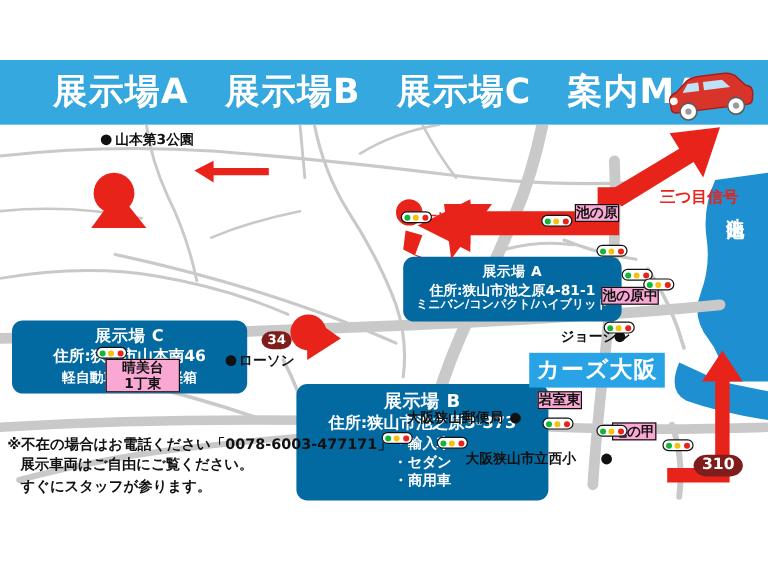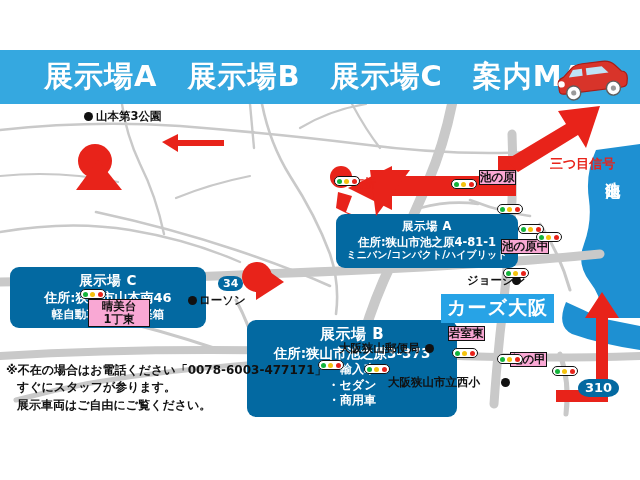--- a/index.html
+++ b/index.html
@@ -61,21 +61,21 @@
   }
 
   .lake-label{
     position:absolute;color:#fff;font-weight:bold;font-size:15px;
     writing-mode:vertical-rl;line-height:1.05;letter-spacing:1px;
   }
   .red-note{position:absolute;color:#e8231a;font-weight:bold;font-size:13px;white-space:nowrap;}
   .red-note.sm{font-size:12px;}
 
   .shield{
-    position:absolute;background:#0369a1;color:#fff;font-weight:bold;
+    position:absolute;background:#7f1d1d;color:#fff;font-weight:bold;
     border-radius:9px/7px;font-size:11px;padding:0 5px;line-height:15px;height:15px;
     text-align:center;
   }
   .shield.big{font-size:13px;line-height:18px;height:18px;border-radius:11px/9px;padding:0 7px;}
 
   
   .signal{
     position:absolute;width:26px;height:10px;border-radius:5px;background:#fff;
     border:1.5px solid #111;box-sizing:border-box;
     display:flex;align-items:center;justify-content:space-around;padding:0 1px;
@@ -323,17 +323,17 @@
       </div>
     <div class="signal" style="left:318px;top:256px;">
         <i class="g"></i>
         <i class="y"></i>
         <i class="r"></i>
       </div>
   </div>
 
   <div class="notes">
     <div>※不在の場合はお電話ください「0078-6003-477171」</div>
+    <div class="indent">展示車両はご自由にご覧ください。</div>
     <div class="indent">すぐにスタッフが参ります。</div>
-    <div class="indent">展示車両はご自由にご覧ください。</div>
   </div>
 
 </div>
 
 </body></html>

